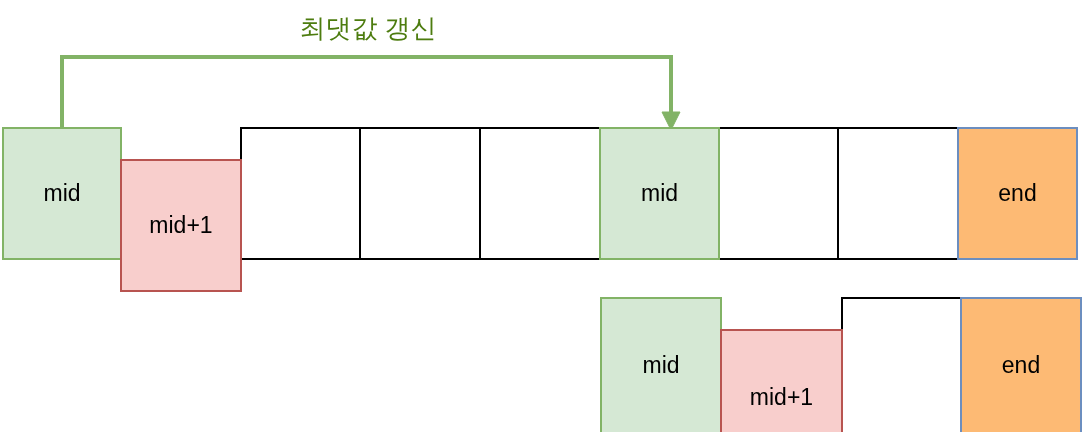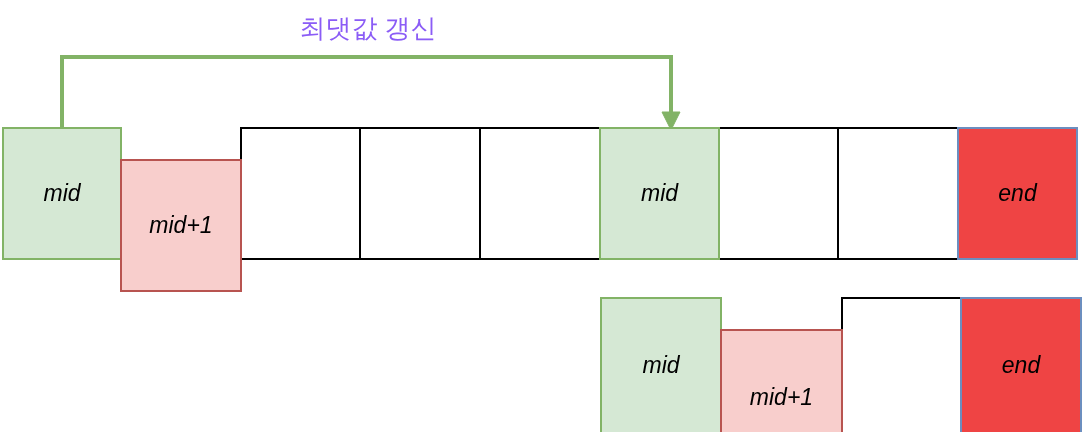--- a/index.html
+++ b/index.html
@@ -20,40 +20,39 @@
 
   
   .anno-label {
     position: absolute;
     left: 258px;
     top: 8px;
     width: 220px;
     text-align: center;
     font-size: 26px;
     line-height: 40px;
-    color: #8b5cf6;
+    color: #4d7c0f;
     white-space: nowrap;
     letter-spacing: 0px;
   }
 
   
   .arrow-svg {
     position: absolute;
     left: 0;
     top: 0;
     width: 1083px;
     height: 432px;
     pointer-events: none;
   }
 
   
   .row {
     position: absolute;
     display: flex;
-    font-style: italic;
   }
   #row-top {
     left: 2px;
     top: 127px;
   }
   #row-bottom {
     left: 600px;
     top: 297px;
   }
 
@@ -79,21 +78,21 @@
     border: 2px solid #82b366;
     z-index: 3;
   }
   .cell.red {
     background: #f8cecc;
     border: 2px solid #b85450;
     z-index: 3;
     margin-top: 32px;
   }
   .cell.blue {
-    background: #ef4444;
+    background: #fdba74;
     border: 2px solid #6c8ebf;
     z-index: 3;
   }
   .cell-label {
     pointer-events: none;
   }
 </style>
 </head>
 <body>
 

